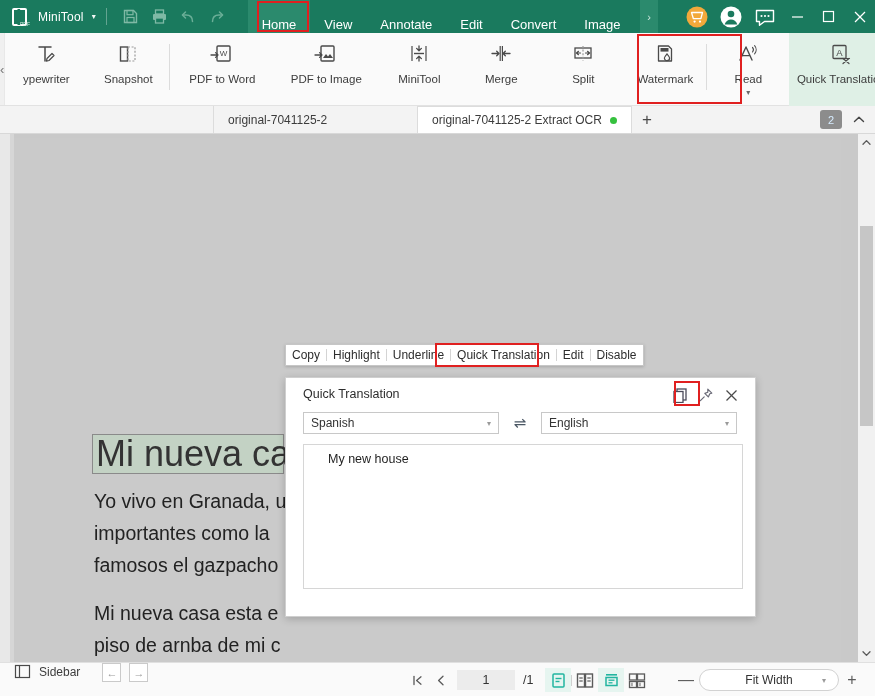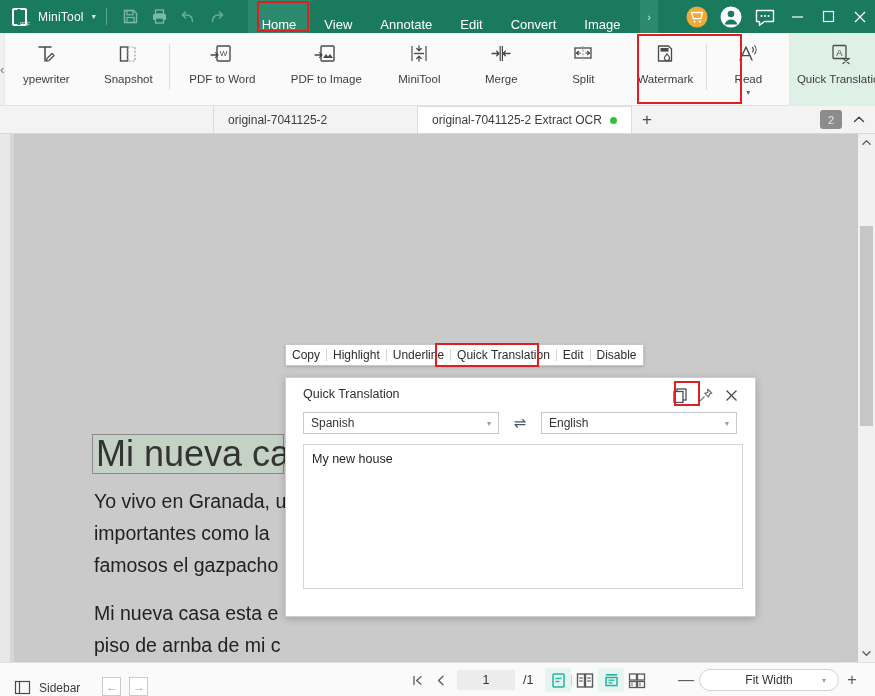--- a/index.html
+++ b/index.html
@@ -158,27 +158,27 @@
   .qt-row { position:absolute; left:17px; top:34px; width:440px; height:22px; display:flex; align-items:center; }
   .qt-select {
     width:196px; height:22px; border:1px solid #c8c8c8; background:#fff; position:relative;
     font-size:12px; color:#333; line-height:20px; padding-left:7px; cursor:pointer;
   }
   .qt-select .sc { position:absolute; right:7px; top:0; font-size:8px; color:#9a9a9a; line-height:21px;}
   .qt-swap { width:42px; text-align:center; font-size:15px; color:#4a5764; cursor:pointer;}
   .qt-text {
     position:absolute; left:17px; top:66px; width:440px; height:145px;
     border:1px solid #d6d6d6; background:#fff; font-size:12.5px; color:#1f1f1f;
-    padding:6px 8px; line-height:1.4; overflow:hidden;
+    padding:6px 24px; line-height:1.4; overflow:hidden;
   }
 
   
   .statusbar {
     position:absolute; left:0; top:662px; width:875px; height:34px;
-    background:#fafafa; border-top:1px solid #e0e0e0; display:flex; align-items:flex-end;
+    background:#fafafa; border-top:1px solid #e0e0e0; display:flex; align-items:flex-start;
   }
   .sb-sidebar { display:flex; align-items:center; margin-left:14px; cursor:pointer; }
   .sb-sidebar .lbl { font-size:12px; color:#3c3c3c; margin-left:8px; }
   .sb-navbtn {
     width:19px; height:19px; border:1px solid #cacaca; background:#fff; margin-left:8px;
     display:flex; align-items:center; justify-content:center; color:#9a9a9a; font-size:11px; cursor:pointer;
   }
   .sb-center { position:absolute; left:405px; top:0; height:34px; display:flex; align-items:center;}
   .sb-ic { width:24px; height:34px; display:flex; align-items:center; justify-content:center;
            color:#5a5a5a; font-size:12px; cursor:pointer;}

